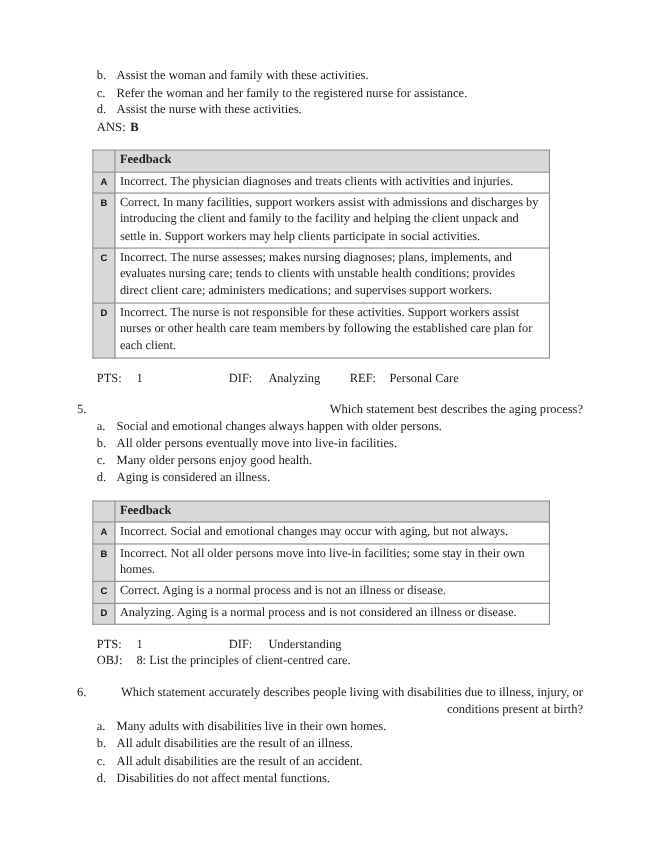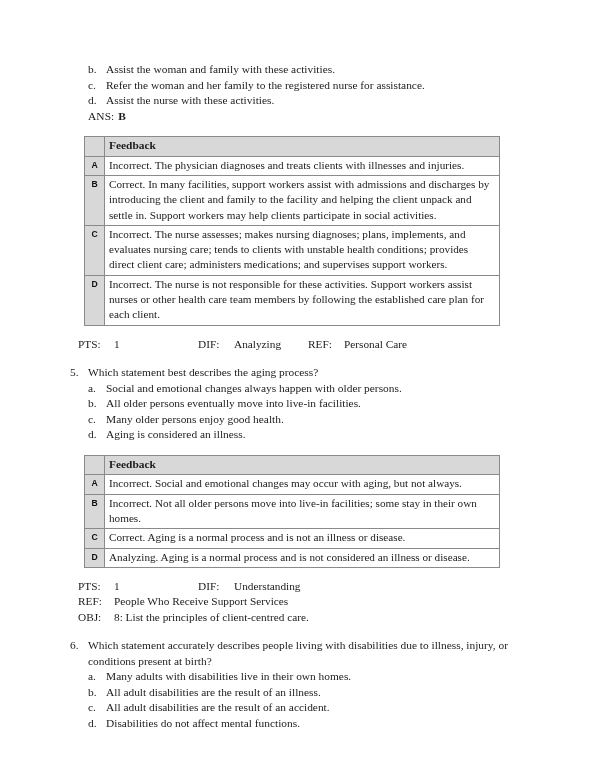--- a/index.html
+++ b/index.html
@@ -102,21 +102,21 @@
     color: #101010;
   }
   table.feedback th.hd-label {
     background: #d8d8d8;
     font-weight: 700;
     font-size: 11.4px;
   }
 
   
   .meta {
-    margin-left: 8px;
+    margin-left: 18px;
     margin-top: 11px;
     font-size: 11.3px;
     line-height: 15.4px;
   }
   .meta .row {
     display: block;
     white-space: pre;
   }
   .meta .lbl {
     display: inline-block;
@@ -137,20 +137,21 @@
     align-items: flex-start;
     font-size: 11.4px;
     line-height: 15.6px;
   }
   .qhead .qnum {
     flex: 0 0 18px;
     width: 18px;
   }
   .qhead .qtext {
     flex: 1 1 auto;
+    text-align: right;
   }
   .qblock .optlist {
     margin-left: 18px;
     margin-top: 0;
   }
 </style>
 </head>
 <body>
 
 <div class="page">
@@ -183,21 +184,21 @@
           </colgroup>
         <thead>
           <tr>
             <th class="hd-blank"></th>
             <th class="hd-label">Feedback</th>
           </tr>
         </thead>
         <tbody>
           <tr>
             <td class="ltr-cell">A</td>
-            <td>Incorrect. The physician diagnoses and treats clients with illnesses and injuries.</td>
+            <td>Incorrect. The physician diagnoses and treats clients with activities and injuries.</td>
           </tr>
           <tr>
             <td class="ltr-cell">B</td>
             <td>Correct. In many facilities, support workers assist with admissions and discharges by introducing the client and family to the facility and helping the client unpack and settle in. Support workers may help clients participate in social activities.</td>
           </tr>
           <tr>
             <td class="ltr-cell">C</td>
             <td>Incorrect. The nurse assesses; makes nursing diagnoses; plans, implements, and evaluates nursing care; tends to clients with unstable health conditions; provides direct client care; administers medications; and supervises support workers.</td>
           </tr>
           <tr>
@@ -265,21 +266,20 @@
           <tr>
             <td class="ltr-cell">D</td>
             <td>Analyzing. Aging is a normal process and is not considered an illness or disease.</td>
           </tr>
         </tbody>
       </table>
     </div>
 
     <div class="meta">
       <span class="row"><span class="lbl k-pts">PTS:</span><span class="v-pts">1</span><span class="k-dif">DIF:</span><span class="v-dif">Understanding</span></span>
-      <span class="row"><span class="k-ref">REF:</span><span>People Who Receive Support Services</span></span>
       <span class="row"><span class="k-obj">OBJ:</span><span>8: List the principles of client-centred care.</span></span>
     </div>
 
     <div class="qblock">
       <div class="qhead">
         <span class="qnum">6.</span>
         <span class="qtext">Which statement accurately describes people living with disabilities due to illness, injury, or conditions present at birth?</span>
       </div>
       <ul class="optlist">
         <li>

